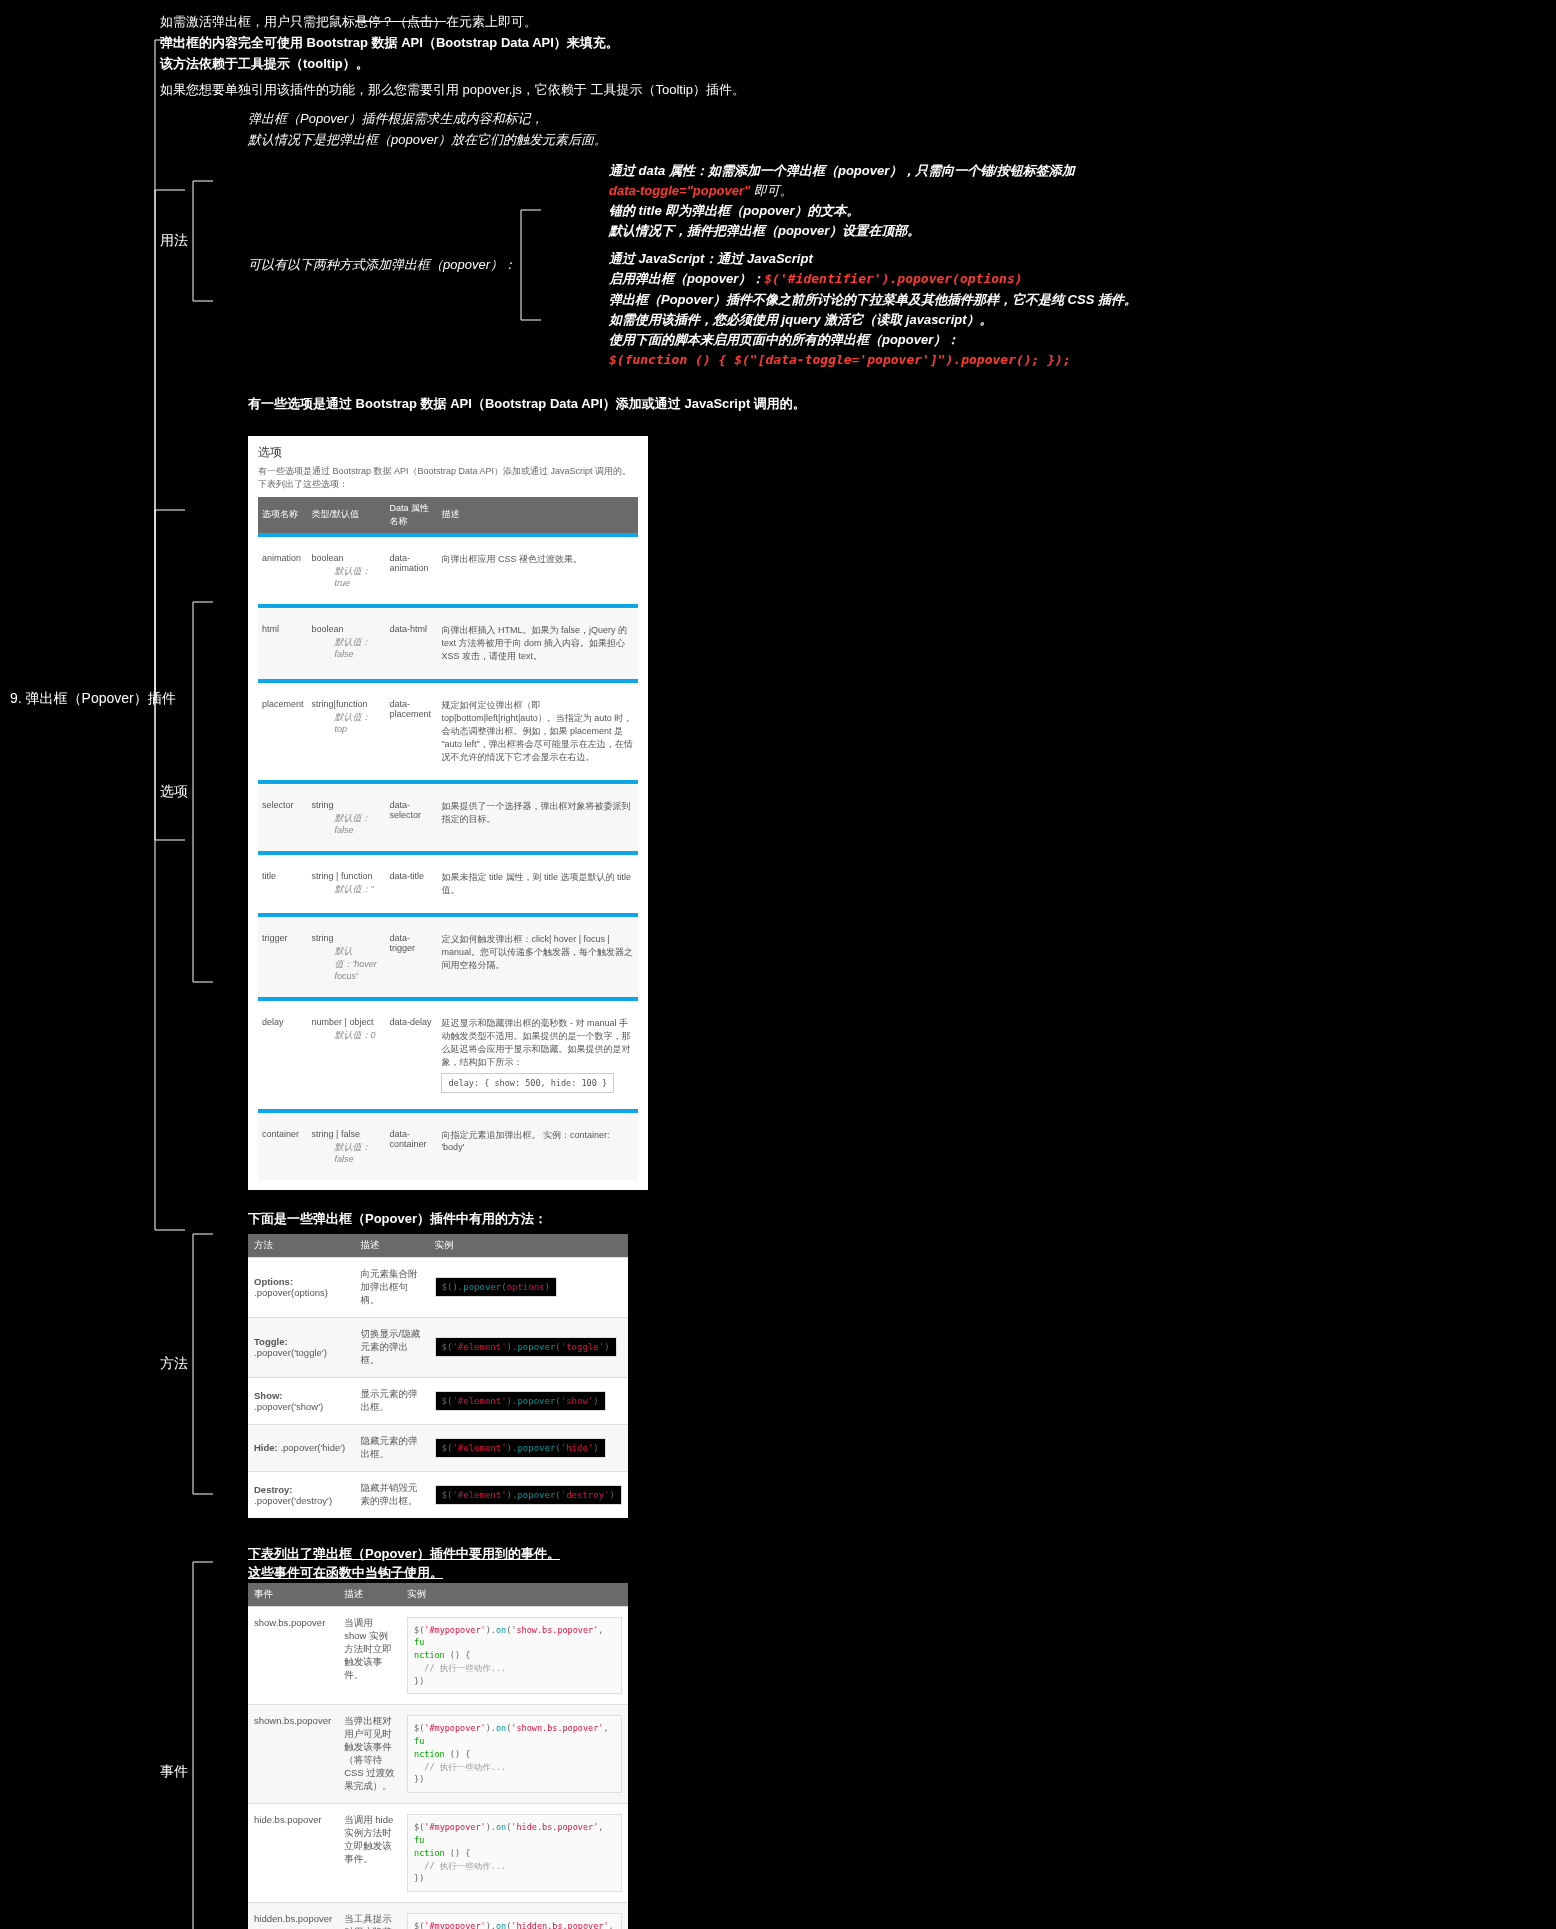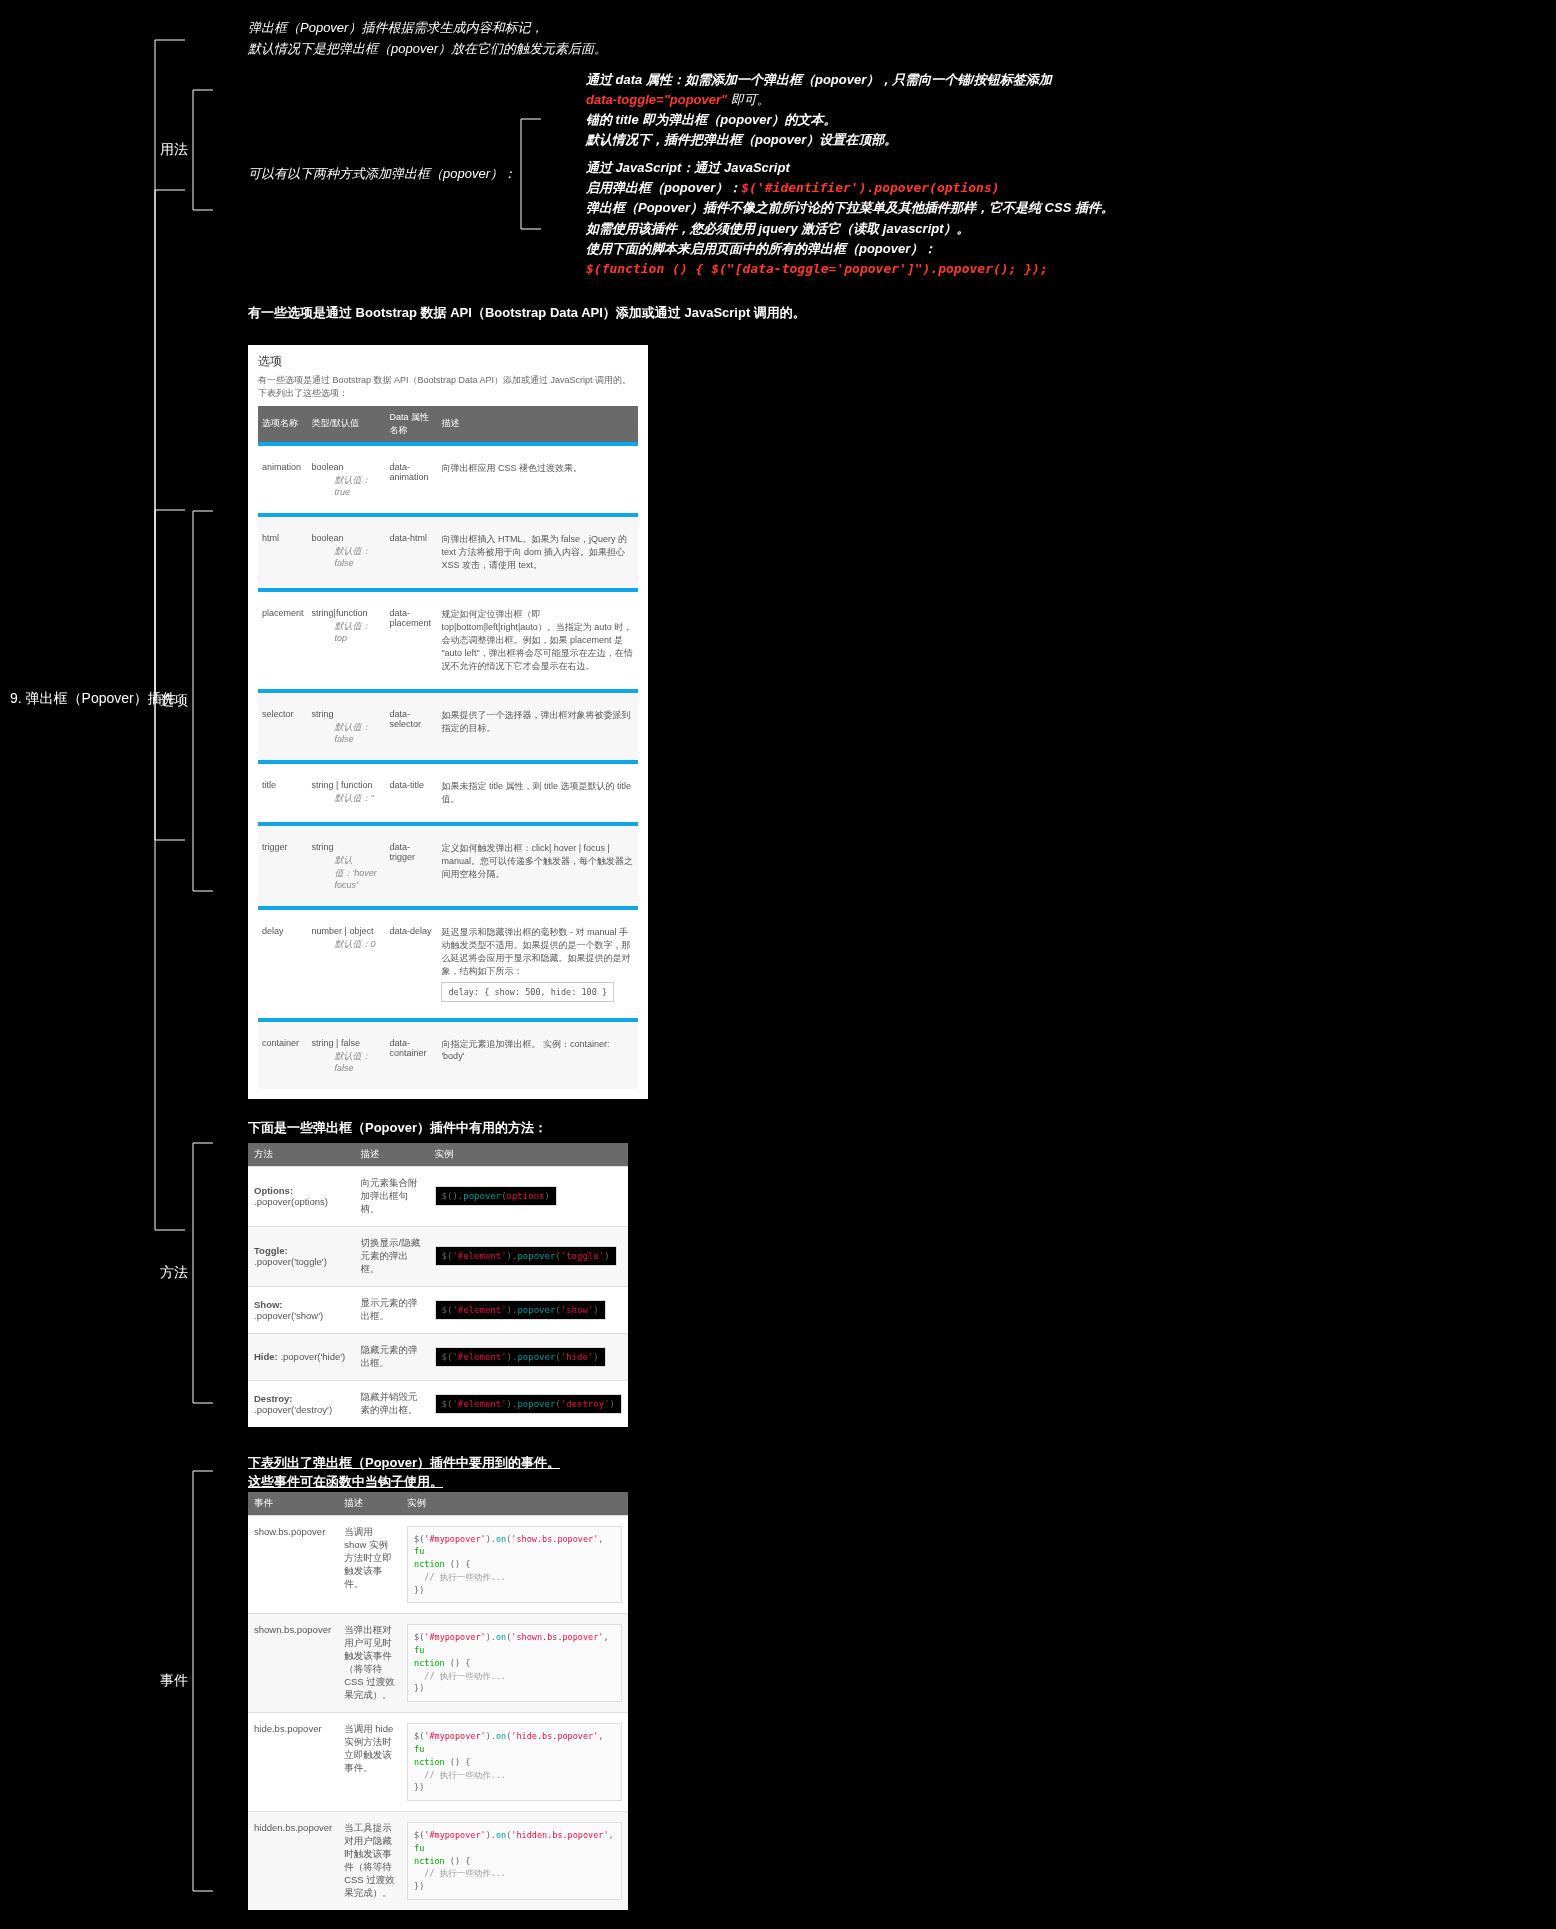--- a/index.html
+++ b/index.html
@@ -40,21 +40,21 @@
     margin-left: 30px;
     line-height: 1.6;
     font-style: italic;
   }
   .usage-row {
     display: flex;
     align-items: flex-start;
     margin: 2px 0;
   }
   .usage-sub {
-    margin-left: 40px;
+    margin-left: 63px;
     line-height: 1.55;
   }
   .red { color: #ff3b30; font-weight: bold; }
   .redcode { color: #ff3b30; font-family: Consolas, monospace; font-weight: bold; }
   .section-label {
     white-space: nowrap;
     font-size: 14px;
   }
   
   .options-wrap {
@@ -199,20 +199,28 @@
   <div class="root">9. 弹出框（Popover）插件</div>
 
   <svg class="tree" style="left:150px; top:20px;" width="40" height="1600">
     <path d="M5 680 L5 20 L35 20"></path>
     <path d="M5 680 L5 170 L35 170"></path>
     <path d="M5 680 L5 490 L35 490"></path>
     <path d="M5 680 L5 820 L35 820"></path>
     <path d="M5 680 L5 1210 L35 1210"></path>
   </svg>
 
+  <div class="intro-block">
+    <div>
+      <span>如需激活弹出框，用户只需把鼠标</span><span class="strike">悬停？（点击）</span><span>在元素上即可。</span>
+    </div>
+    <div class="bold multiline">弹出框的内容完全可使用 Bootstrap 数据 API（Bootstrap Data API）来填充。</div>
+    <div class="bold">该方法依赖于工具提示（tooltip）。</div>
+    <div class="multiline" style="margin-top:6px;">如果您想要单独引用该插件的功能，那么您需要引用 popover.js，它依赖于 工具提示（Tooltip）插件。</div>
+  </div>
 
   <div class="usage-block">
     <div class="section-label">用法</div>
     <svg class="" width="30" height="140" style="stroke:#fff;fill:none;">
       <path d="M5 70 L5 10 L25 10"></path>
       <path d="M5 70 L5 130 L25 130"></path>
     </svg>
     <div class="usage-right">
       <div>
         <div>弹出框（Popover）插件根据需求生成内容和标记，</div>

